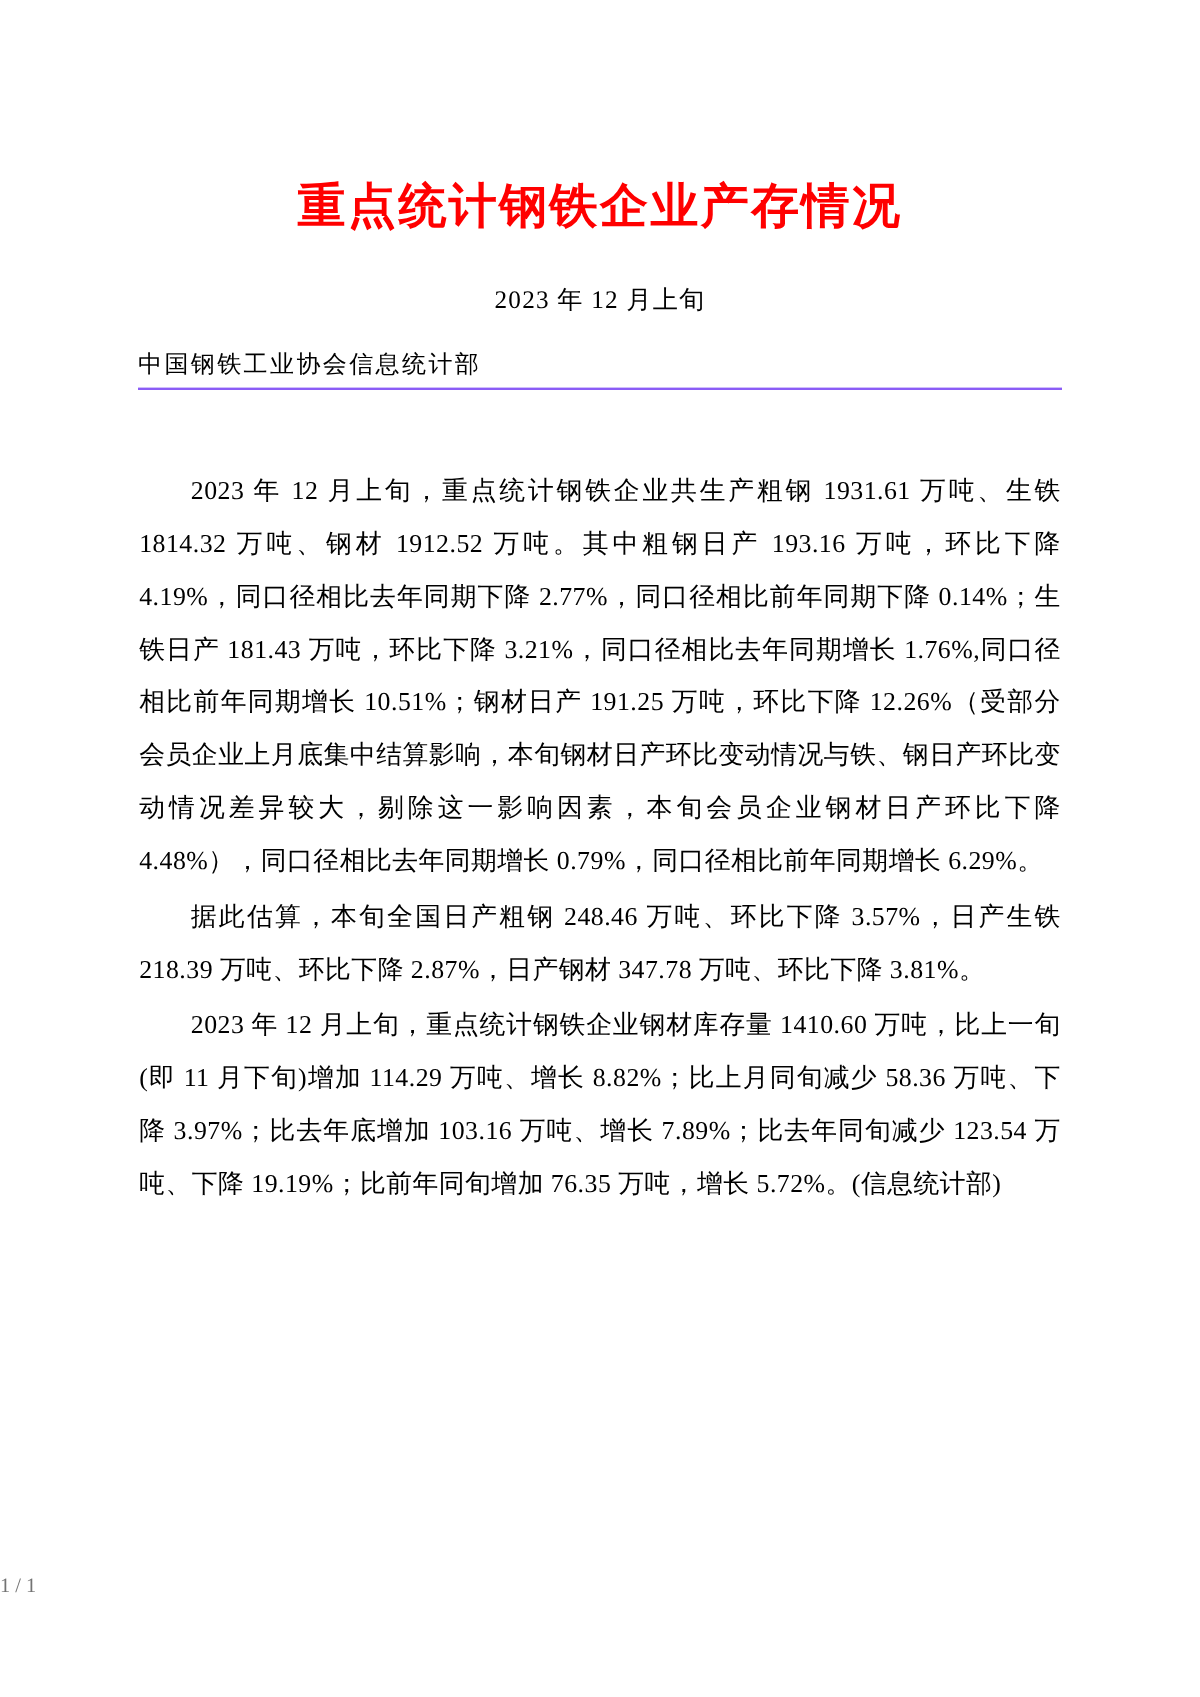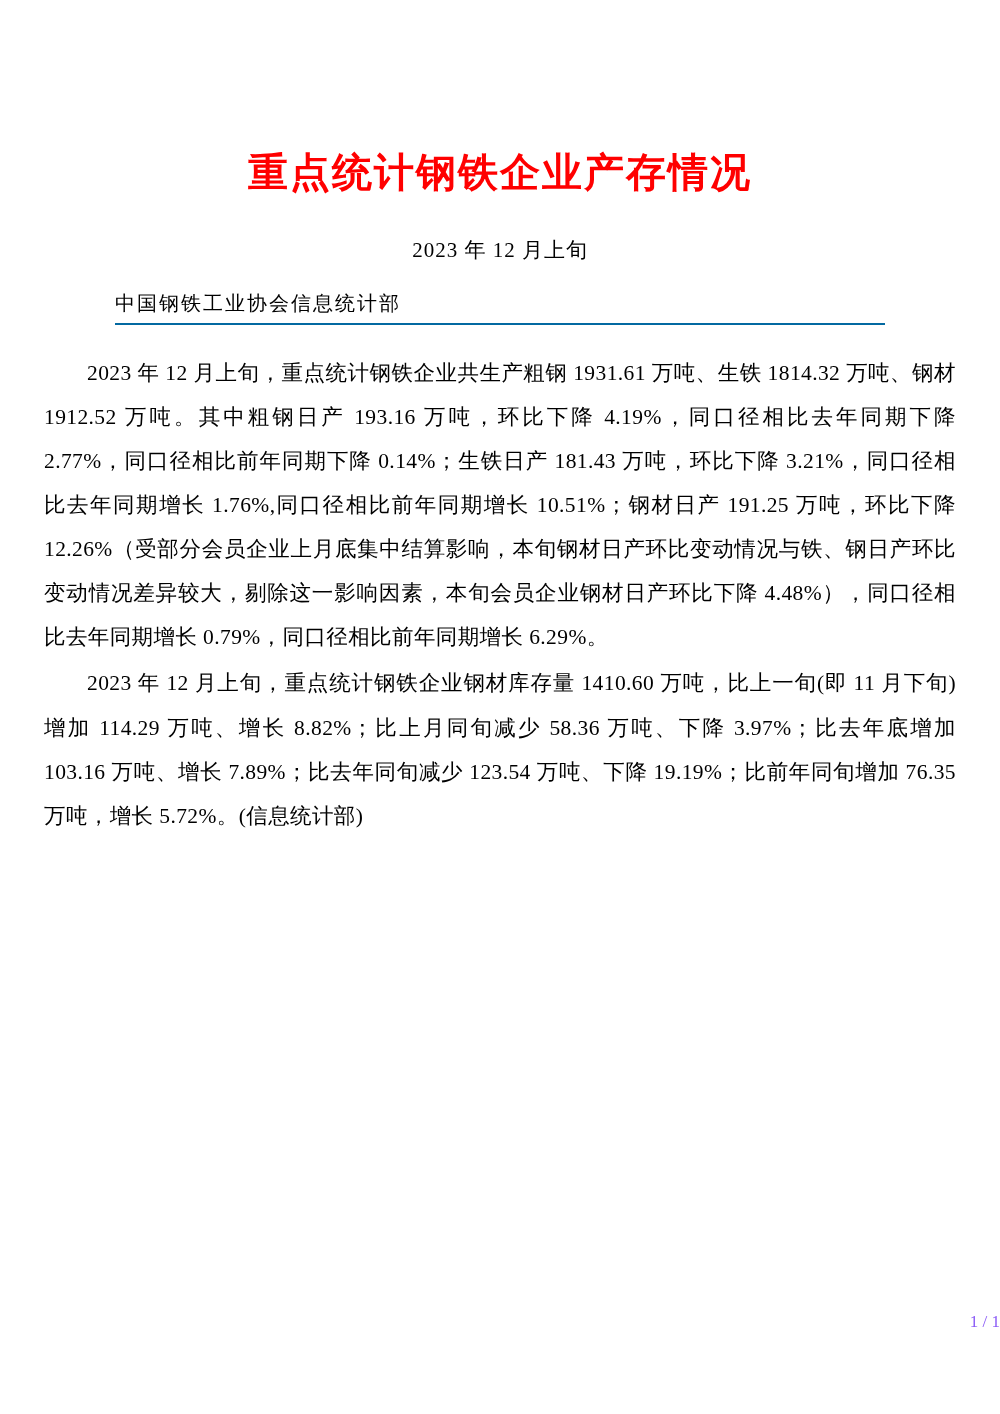--- a/index.html
+++ b/index.html
@@ -36,65 +36,66 @@
   .doc-subtitle {
     margin: 10px;
     padding-top: 30px;
     text-align: center;
     font-size: 21px;
     color: #000000;
     letter-spacing: 1px;
   }
   .issuer-wrap {
     margin: 26px 115px 0 115px;
-    border-bottom: 2px solid #0369a1;
+    border-bottom: 2px solid #8b5cf6;
     padding-bottom: 6px;
     font-family: Liberation Serif, serif;
   }
   .issuer {
     font-size: 20px;
     letter-spacing: 2px;
     color: #000000;
   }
   .body-text {
-    margin: 0 44px;
-    padding-top: 26px;
+    margin: 0 116px;
+    padding-top: 62px;
   }
   .para {
     font-size: 21.5px;
     line-height: 2.05;
     text-align: justify;
     text-justify: inter-ideograph;
     text-indent: 2em;
     margin: 0 0 2px 0;
     letter-spacing: 0.4px;
   }
   .footer {
     position: absolute;
     left: 0;
     right: 0;
     bottom: 82px;
-    text-align: right;
+    text-align: left;
     font-size: 17px;
-    color: #8b5cf6;
+    color: #737373;
   }
 </style>
 </head>
 <body>
 
 <div class="page">
 
   <h1 class="doc-title">重点统计钢铁企业产存情况</h1>
 
   <div class="doc-subtitle">2023 年 12 月上旬</div>
 
   <div class="issuer-wrap">
     <div class="issuer">中国钢铁工业协会信息统计部</div>
   </div>
 
   <div class="body-text">
     <p class="para">2023 年 12 月上旬，重点统计钢铁企业共生产粗钢 1931.61 万吨、生铁 1814.32 万吨、钢材 1912.52 万吨。其中粗钢日产 193.16 万吨，环比下降 4.19%，同口径相比去年同期下降 2.77%，同口径相比前年同期下降 0.14%；生铁日产 181.43 万吨，环比下降 3.21%，同口径相比去年同期增长 1.76%,同口径相比前年同期增长 10.51%；钢材日产 191.25 万吨，环比下降 12.26%（受部分会员企业上月底集中结算影响，本旬钢材日产环比变动情况与铁、钢日产环比变动情况差异较大，剔除这一影响因素，本旬会员企业钢材日产环比下降 4.48%），同口径相比去年同期增长 0.79%，同口径相比前年同期增长 6.29%。</p>
+    <p class="para">据此估算，本旬全国日产粗钢 248.46 万吨、环比下降 3.57%，日产生铁 218.39 万吨、环比下降 2.87%，日产钢材 347.78 万吨、环比下降 3.81%。</p>
     <p class="para">2023 年 12 月上旬，重点统计钢铁企业钢材库存量 1410.60 万吨，比上一旬(即 11 月下旬)增加 114.29 万吨、增长 8.82%；比上月同旬减少 58.36 万吨、下降 3.97%；比去年底增加 103.16 万吨、增长 7.89%；比去年同旬减少 123.54 万吨、下降 19.19%；比前年同旬增加 76.35 万吨，增长 5.72%。(信息统计部)</p>
   </div>
 
   <div class="footer">1 / 1</div>
 
 </div>
 
 </body></html>

